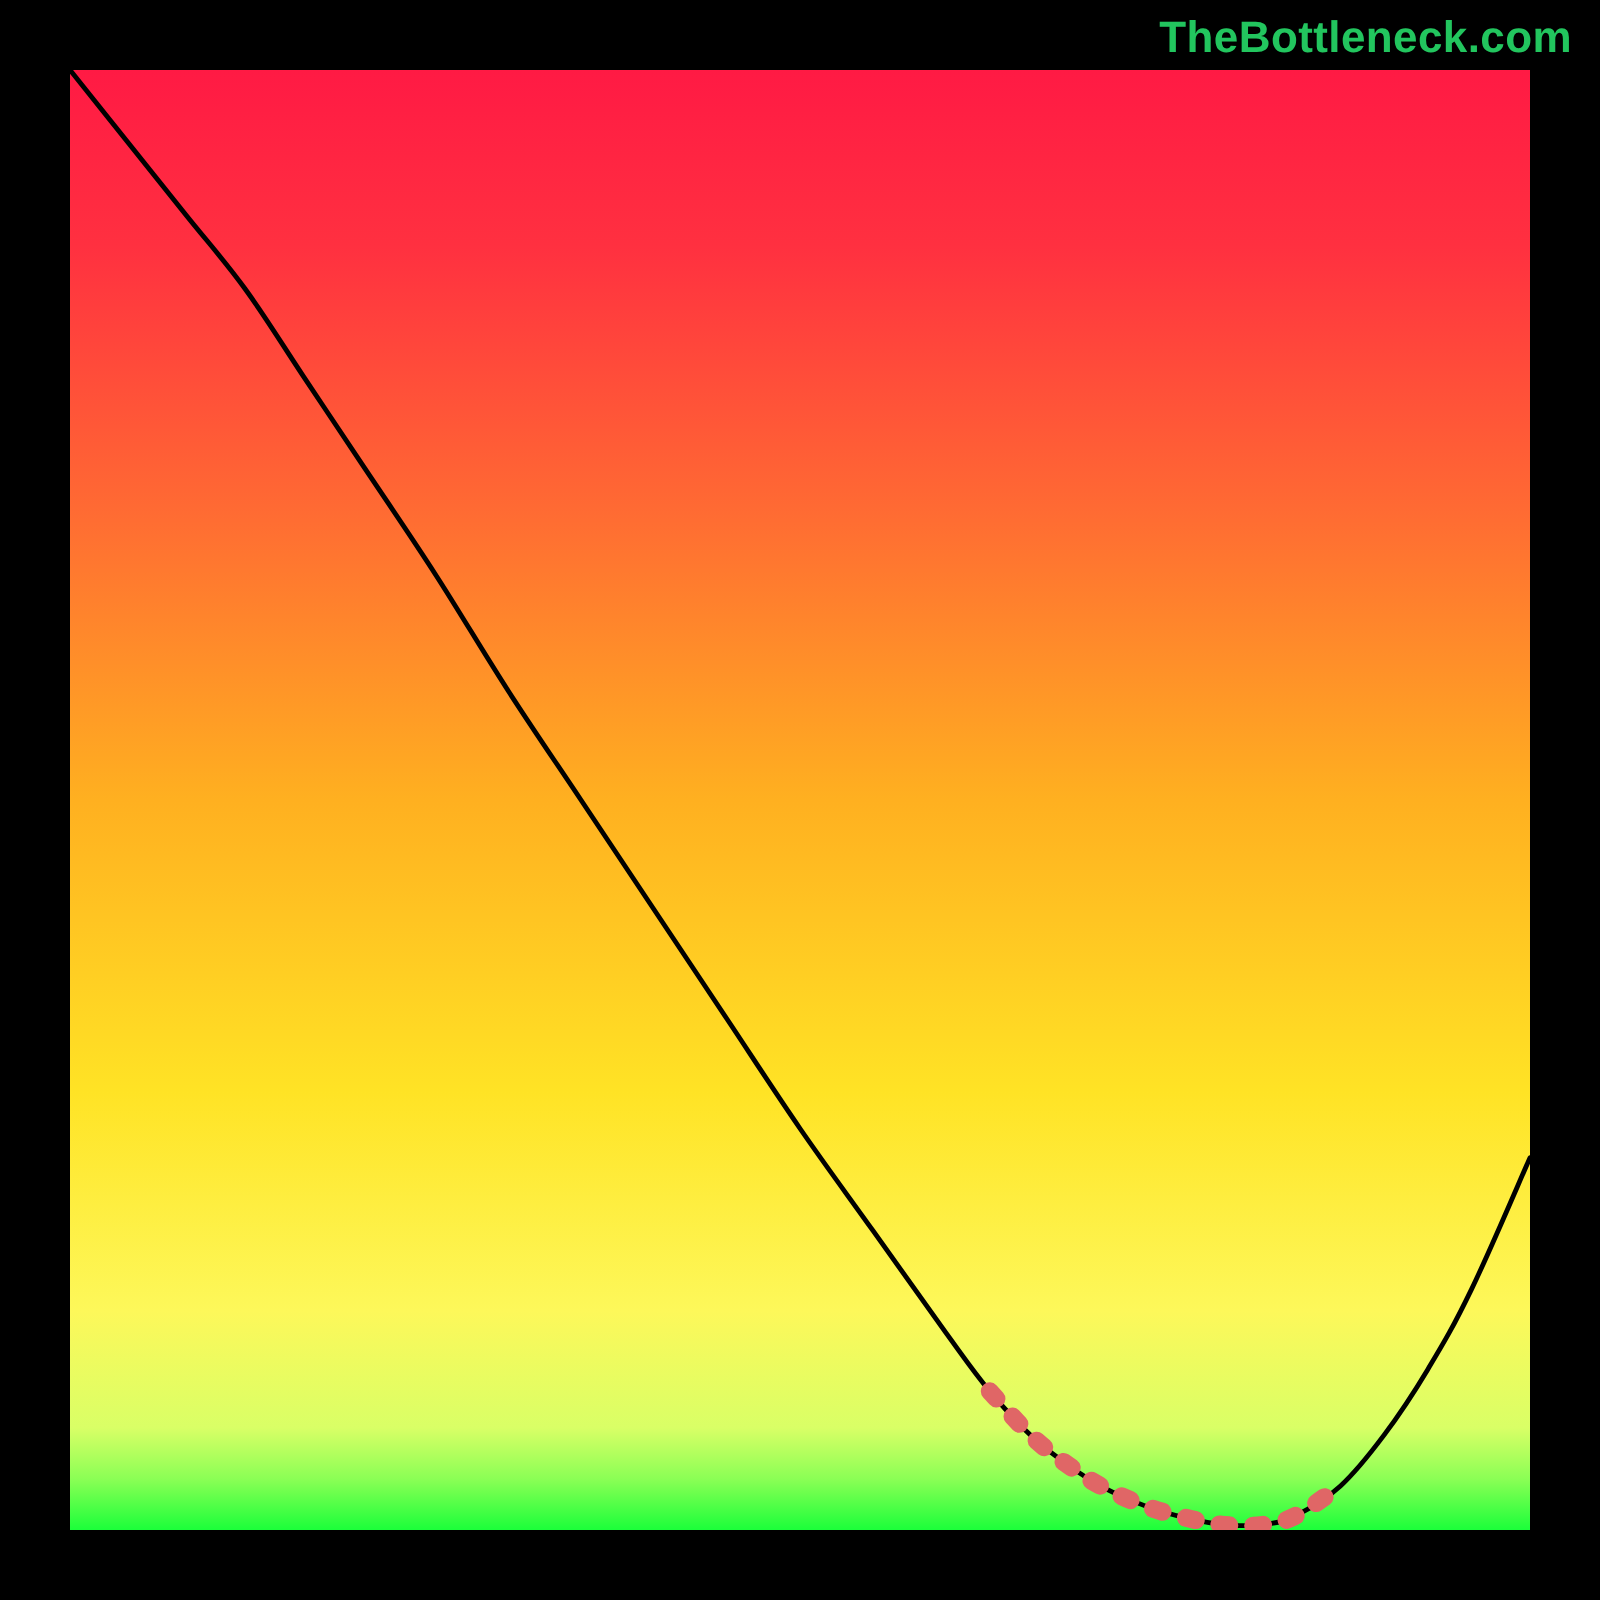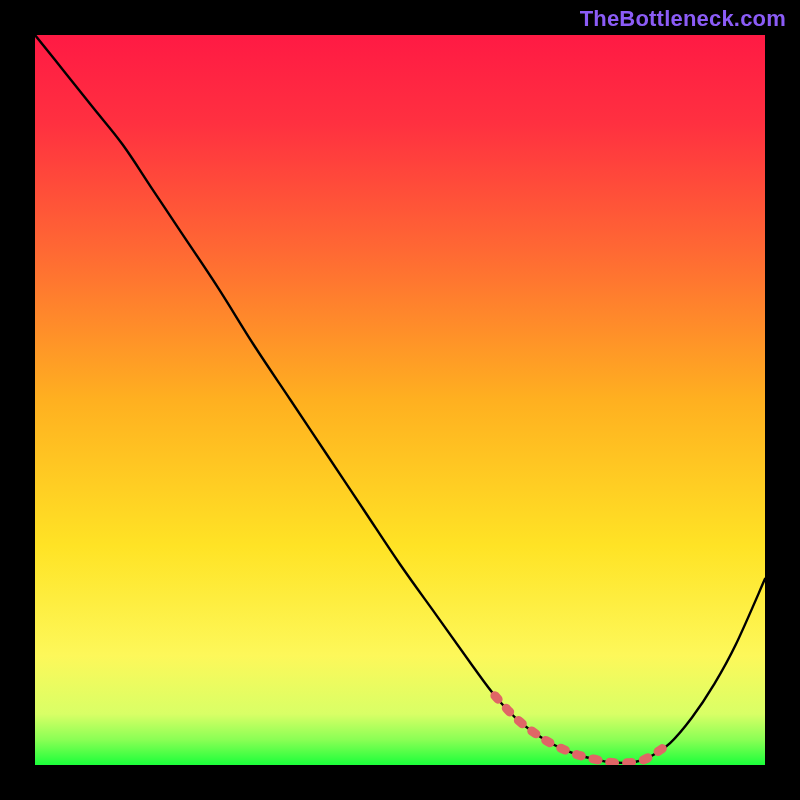--- a/index.html
+++ b/index.html
@@ -26,21 +26,21 @@
     height: 730px;
     overflow: hidden;
   }
   .watermark {
     position: absolute;
     top: 6px;
     right: 14px;
     font-family: Arial, Helvetica, sans-serif;
     font-size: 22px;
     font-weight: 600;
-    color: #8b5cf6;
+    color: #22c55e;
     letter-spacing: 0.2px;
     user-select: none;
   }
   svg {
     display: block;
   }
 </style>
 </head>
 <body>
 

